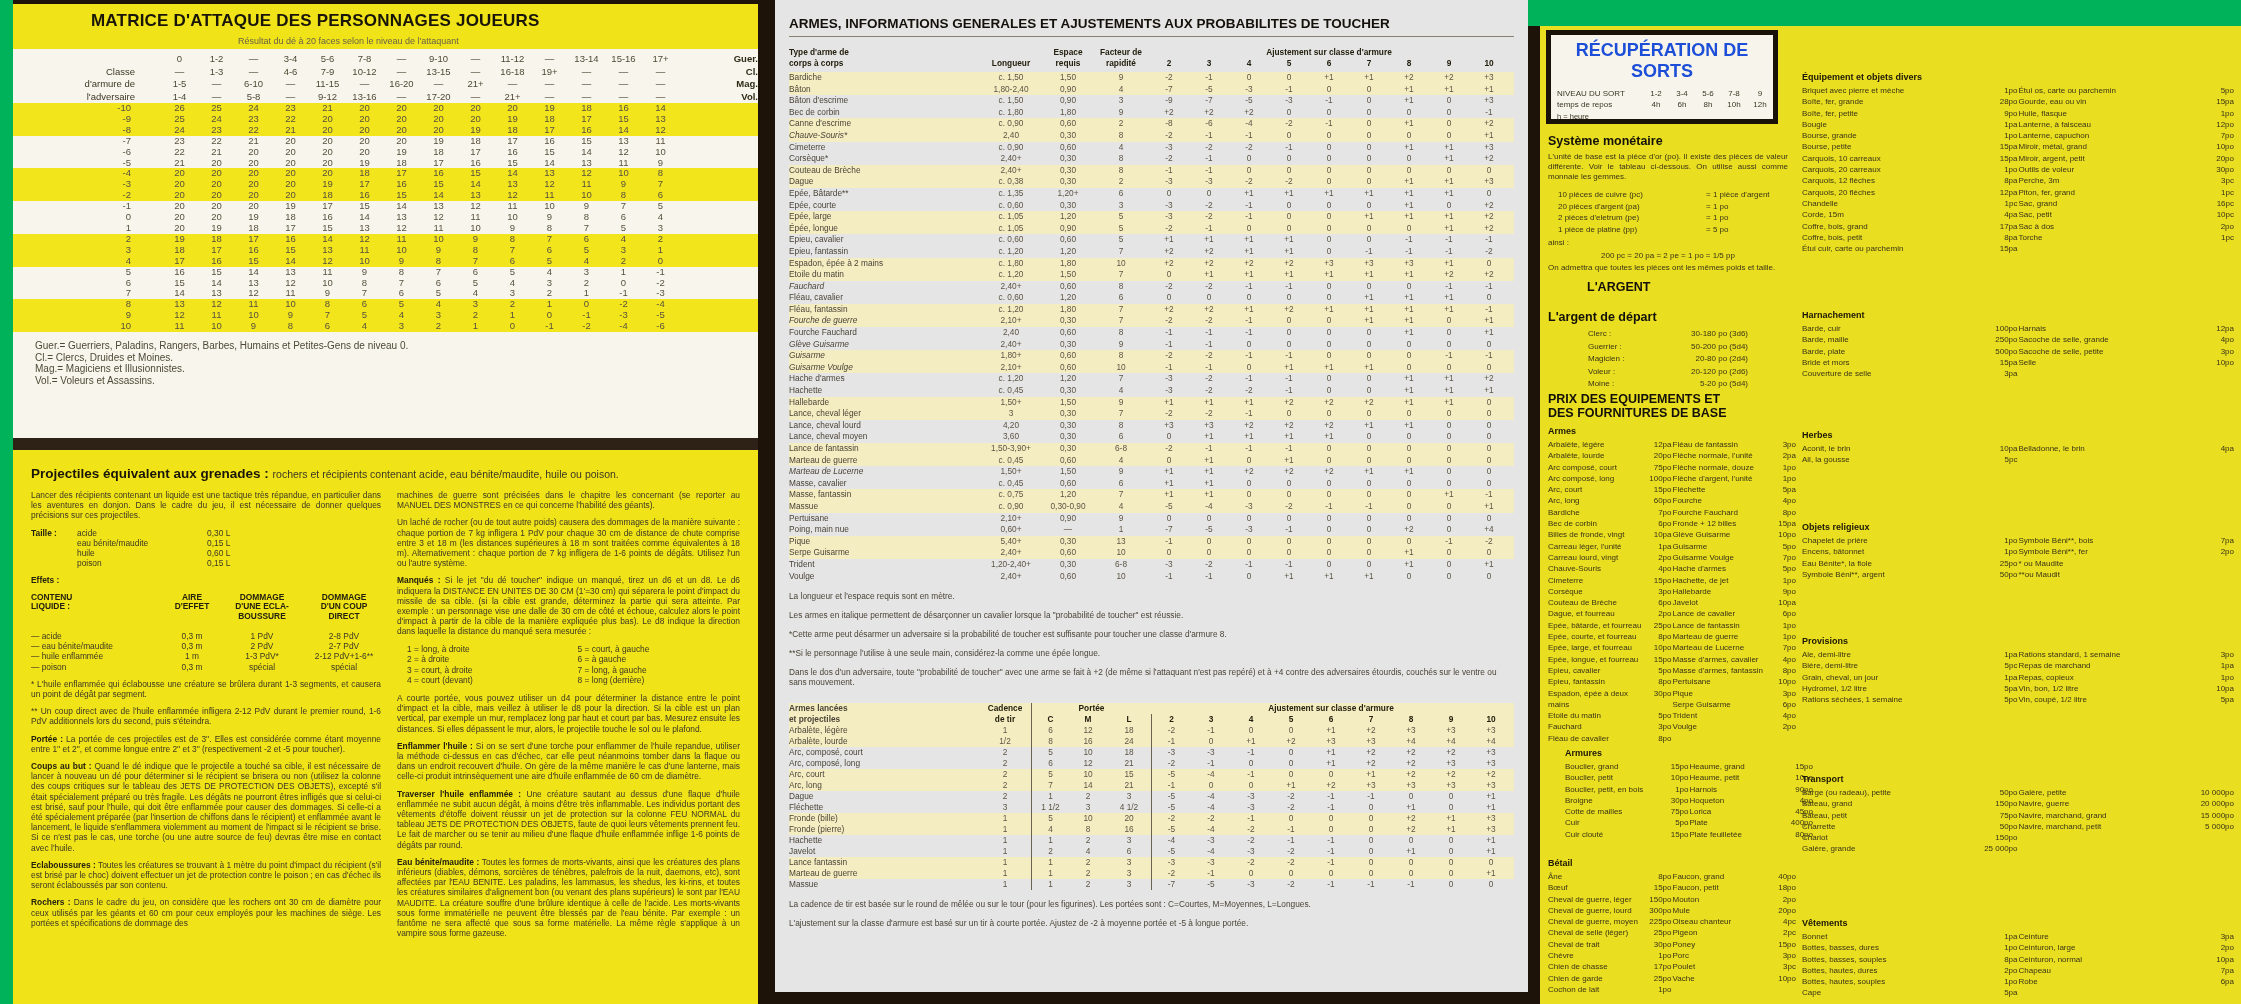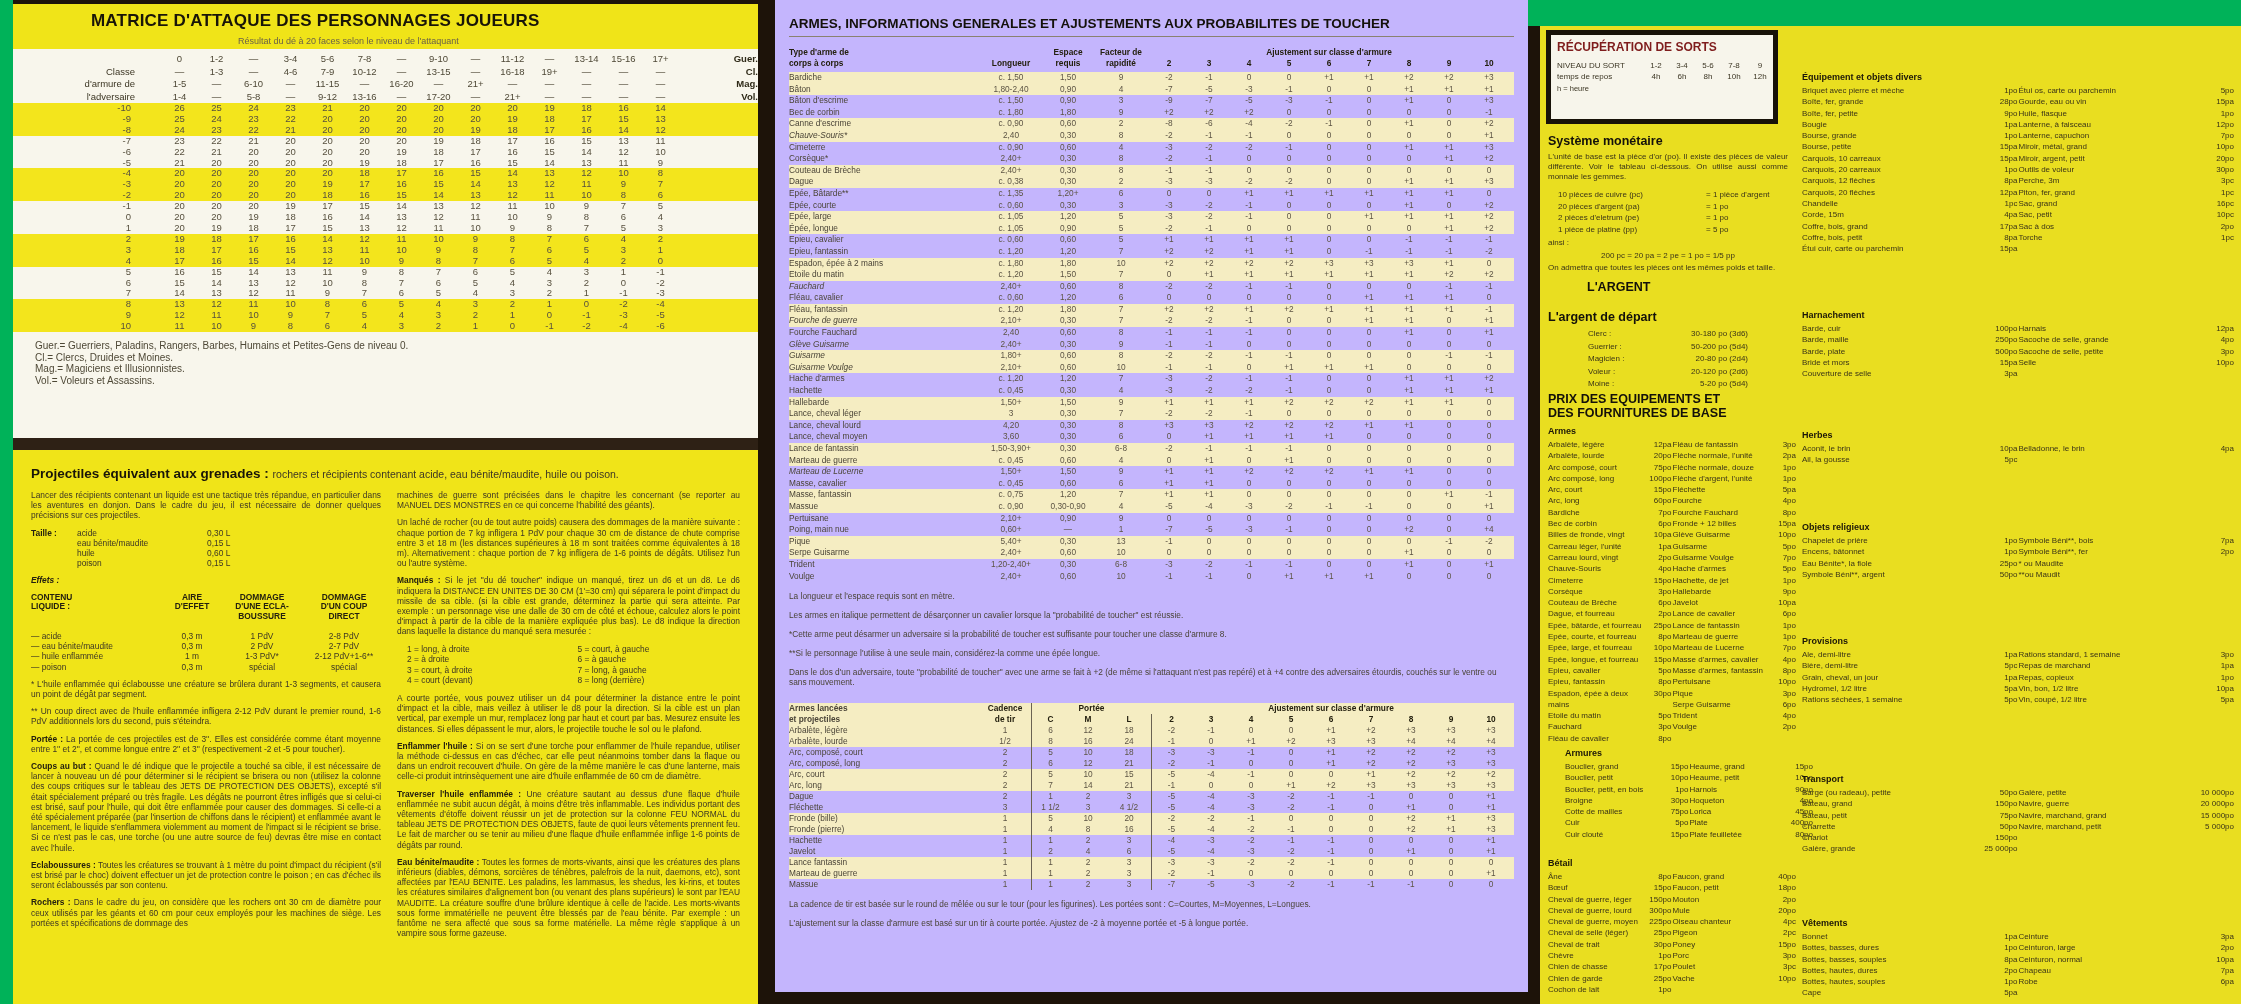--- a/index.html
+++ b/index.html
@@ -39,24 +39,24 @@
   .fx{margin:2px 0 7px 0;}
   .fx .tr{grid-template-columns:132px 58px 82px 82px;}
   .fx .td{font-size:8.4px;line-height:10.2px;}
   .fx-head .td{white-space:pre-line;font-weight:bold;color:#24200f;text-align:center;line-height:9.8px;padding-bottom:2px;}
   .fx-head .td:first-child{text-align:left;}
   .fx .td:nth-child(2),.fx .td:nth-child(3),.fx .td:nth-child(4){text-align:center;}
   .d8{display:flex;gap:8px;margin:0 0 7px 10px;}
   .d8 .mini-table{flex:1;}
   .d8 .tr{grid-template-columns:1fr;}
   .d8 .td{font-size:8.4px;line-height:10.6px;}
-  .lbl{font-weight:bold;font-size:8.6px;color:#24200f;margin:0 0 3px 0;font-style:italic;}
+  .lbl{font-weight:bold;font-size:8.6px;color:#24200f;margin:0 0 3px 0;}
 
   
-  .panel-mid{position:absolute;left:775px;top:0;width:753px;height:992px;background:#c4b5fd;padding:0 14px;box-sizing:border-box;overflow:hidden;}
+  .panel-mid{position:absolute;left:775px;top:0;width:753px;height:992px;background:#e5e5e5;padding:0 14px;box-sizing:border-box;overflow:hidden;}
   .mid-title{margin:16px 0 0 0;font-size:13.5px;font-weight:bold;color:#14110a;border-bottom:1px solid #8a8270;padding-bottom:5px;}
   .wtable .tr{display:grid;grid-template-columns:190px 64px 50px 56px repeat(9,40px);}
   .wtable .td{font-size:8.3px;line-height:11.6px;text-align:center;color:#5c5444;}
   .wtable .tr .td:first-child{text-align:left;color:#4a4437;}
   .whead{margin-top:10px;}
   .whead .td{color:#24200f !important;line-height:11px;}
   .whead .head1 .td{font-weight:bold;}
   .whead .head2 .td{font-weight:bold;}
   .head1,.head2{display:grid;grid-template-columns:190px 64px 50px 56px repeat(9,40px);}
   .head1 .td,.head2 .td{font-size:8.3px;text-align:center;}
@@ -74,21 +74,21 @@
   .thead2{background:#f5edc2;}
   .thead1 .td,.thead2 .td{font-weight:bold;color:#24200f;}
   .ttable .tr .td:nth-child(3),.thead2 .td:nth-child(3),.thead1 .td:nth-child(3){border-left:1px solid #6b6352;}
   .ttable .tr .td:nth-child(6),.thead2 .td:nth-child(6){border-left:1px solid #6b6352;}
   .thrown-body .tr:nth-child(4n+1),.thrown-body .tr:nth-child(4n+2){background:#f5edc2;}
 
   
   .panel-right{position:absolute;left:1540px;top:26px;width:701px;height:978px;background:#e9de20;overflow:hidden;}
   .sub{position:absolute;}
   .spellbox{position:absolute;left:6px;top:4px;width:232px;height:94px;background:#f7f5eb;border:5px solid #181208;box-sizing:border-box;padding:4px 6px;}
-  .spellbox h2{margin:1px 0 6px 0;font-size:12px;color:#7f1d1d;}
+  .spellbox h2{margin:1px 0 6px 0;text-align:center;font-size:18px;color:#1d4ed8;}
   .sp-row{display:grid;grid-template-columns:86px repeat(5,26px);}
   .sp-row .td{font-size:8px;line-height:11px;text-align:center;color:#3c3624;}
   .sp-row .td:first-child{text-align:left;}
   .sp-note{font-size:7.5px;margin-top:2px;color:#3c3624;}
   .rp-h2{margin:0 0 4px 0;font-size:12.5px;font-weight:bold;color:#14110a;line-height:14px;}
   .rp-h3{margin:0 0 3px 0;font-size:9px;font-weight:bold;color:#1c1708;}
   .rp-p{margin:0 0 5px 0;font-size:8px;line-height:9.8px;color:#3a3417;text-align:justify;}
   .conv .tr{display:grid;grid-template-columns:148px 1fr;}
   .conv .td{font-size:8px;line-height:11.5px;color:#3a3417;}
   .argent .tr{display:grid;grid-template-columns:40px 90px 1fr;}

